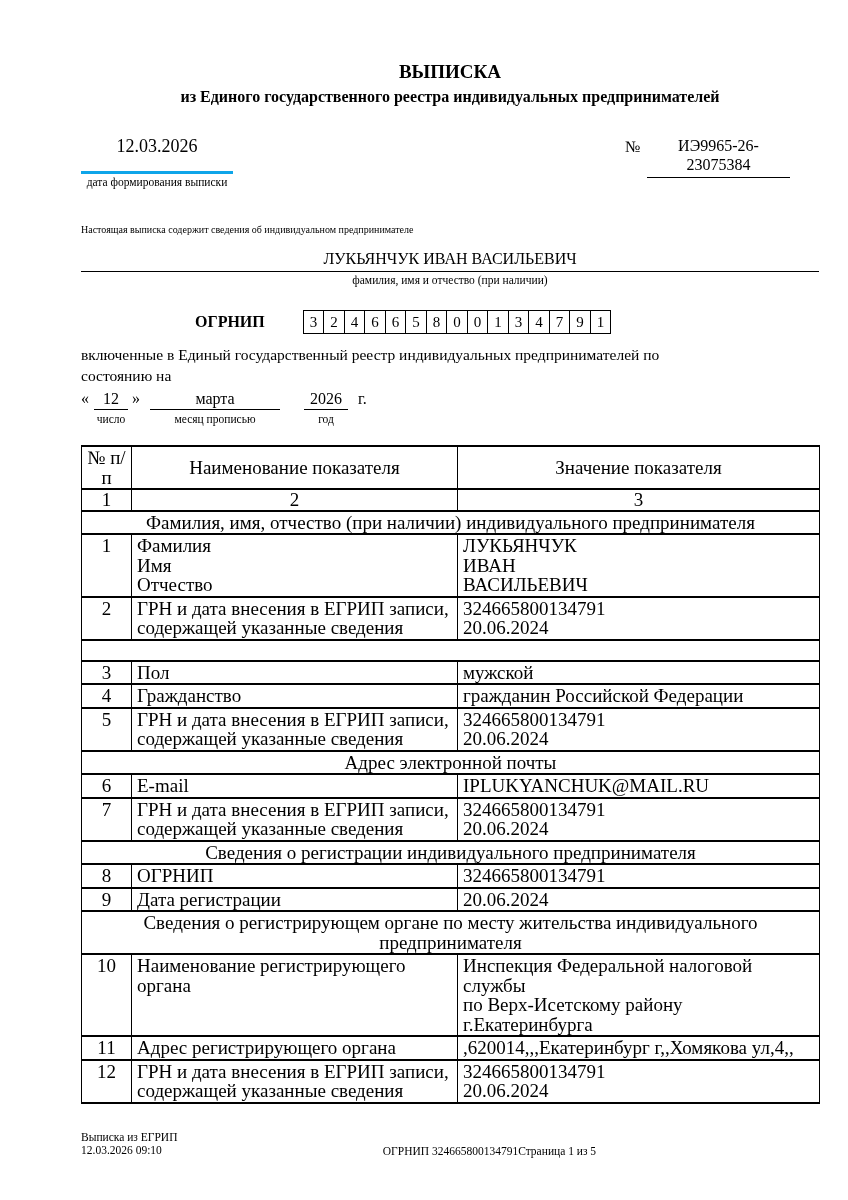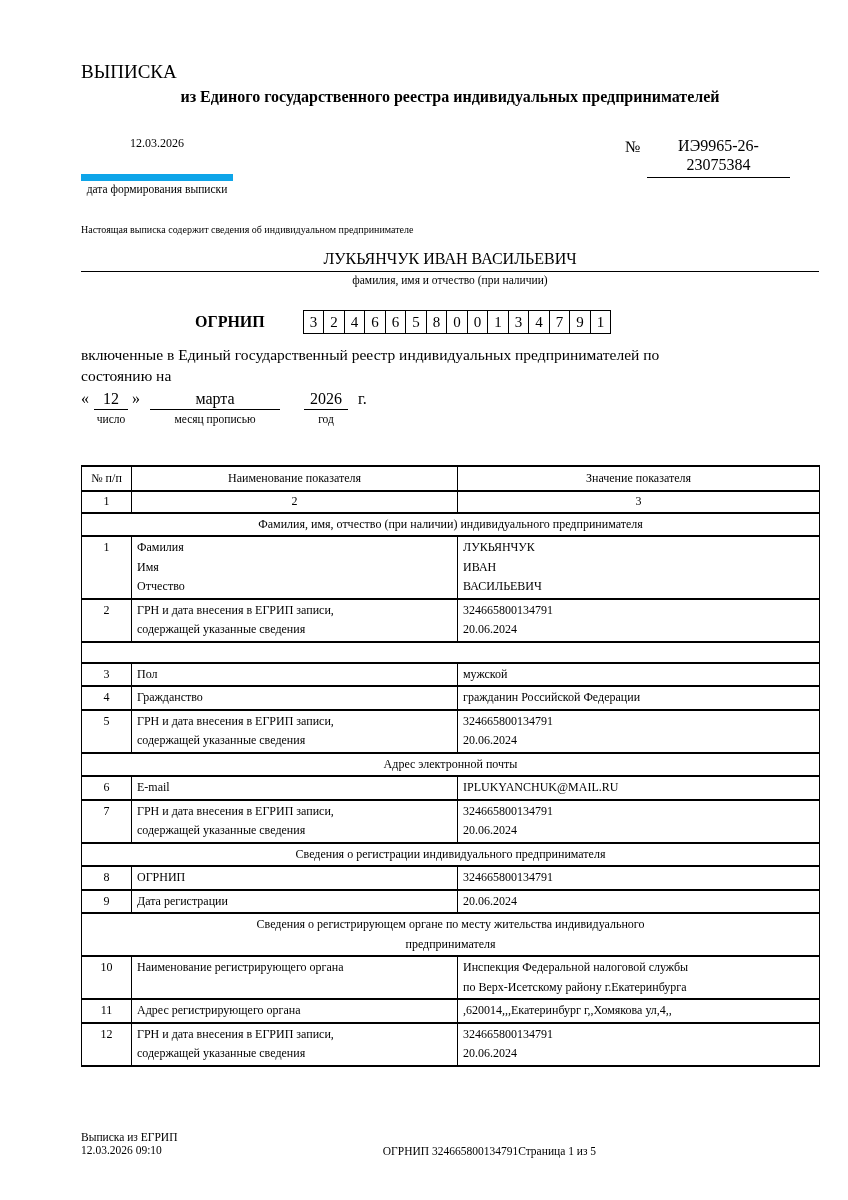--- a/index.html
+++ b/index.html
@@ -3,25 +3,25 @@
 <meta charset="utf-8">
 <style>
   html,body{margin:0;padding:0;background:#e8e8e8}
   .page{
     width:848px;height:1200px;background:#ffffff;position:relative;
     font-family:"Liberation Serif","DejaVu Serif",serif;color:#000;overflow:hidden;
     margin:0 auto;
   }
   .content{position:absolute;left:81px;top:0;width:738px;height:1200px}
 
-  .title{position:absolute;top:61px;left:0;width:100%;text-align:left;font-weight:400;font-size:19px}
+  .title{position:absolute;top:61px;left:0;width:100%;text-align:center;font-weight:700;font-size:19px}
   .subtitle{position:absolute;top:88px;left:0;width:100%;text-align:center;font-weight:700;font-size:16px}
 
   .date-block{position:absolute;top:136px;left:0;width:152px;text-align:center}
-  .date-value{font-size:12px;padding-bottom:23px;border-bottom:7px solid #0ea5e9}
+  .date-value{font-size:18px;padding-bottom:14px;border-bottom:3px solid #0ea5e9}
   .caption{font-size:11.5px;padding-top:2px;text-align:center}
 
   .num-sign{position:absolute;top:138px;left:544px;font-size:16px}
   .number-block{position:absolute;top:136px;left:566px;width:143px;text-align:center}
   .number-lines{font-size:16px;line-height:19px;border-bottom:1px solid #000;padding-bottom:3px}
 
   .intro{position:absolute;top:224px;left:0;font-size:10px}
   .name-block{position:absolute;top:250px;left:0;width:100%;text-align:center}
   .name-value{font-size:16px;border-bottom:1px solid #000;padding-bottom:3px}
 
@@ -38,22 +38,22 @@
   .quote{line-height:20px}
   .fgroup{display:inline-block}
   .fval{display:block;text-align:center;border-bottom:1px solid #000;padding-bottom:1px;line-height:19px}
   .fcap{display:block;text-align:center;font-size:11.5px;padding-top:3px}
   .g-day{width:34px;margin-left:5px}
   .g-month{width:130px;margin-left:10px}
   .g-year{width:44px;margin-left:24px}
   .year-suffix{margin-left:10px;line-height:20px}
   .close-q{margin-left:4px}
 
-  table.indicators{position:absolute;top:465px;left:0;width:738px;border-collapse:collapse;
-        font-size:12px;table-layout:fixed}
+  table.indicators{position:absolute;top:445px;left:0;width:738px;border-collapse:collapse;
+        font-size:19px;table-layout:fixed}
   .indicators th,.indicators td{border:1px solid #000;vertical-align:top;padding:1px 5px;line-height:19.5px}
   .indicators tr{border-top:2px solid #000;border-bottom:2px solid #000}
   .indicators th{font-weight:400;text-align:center;vertical-align:middle;height:21px}
   .numrow td{text-align:center;height:18px;padding:0 5px}
   td.section{font-weight:400;text-align:center;white-space:pre-line}
   td.numcell{text-align:center;padding-left:0;padding-right:0}
   td.namecell,td.valuecell{white-space:pre-line}
   td.spacercell{height:17px}
 
   .footer{position:absolute;left:81px;right:28px;top:1131px;display:grid;

